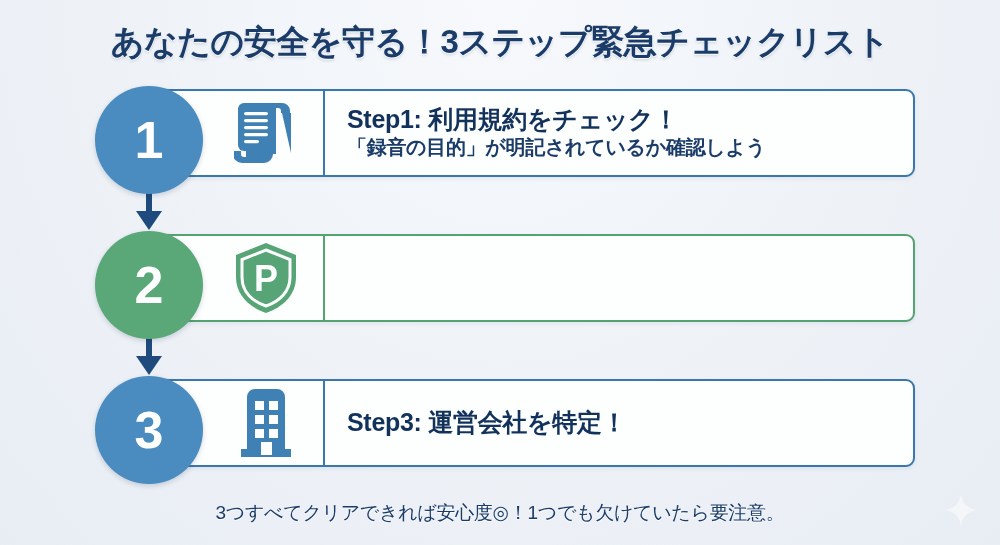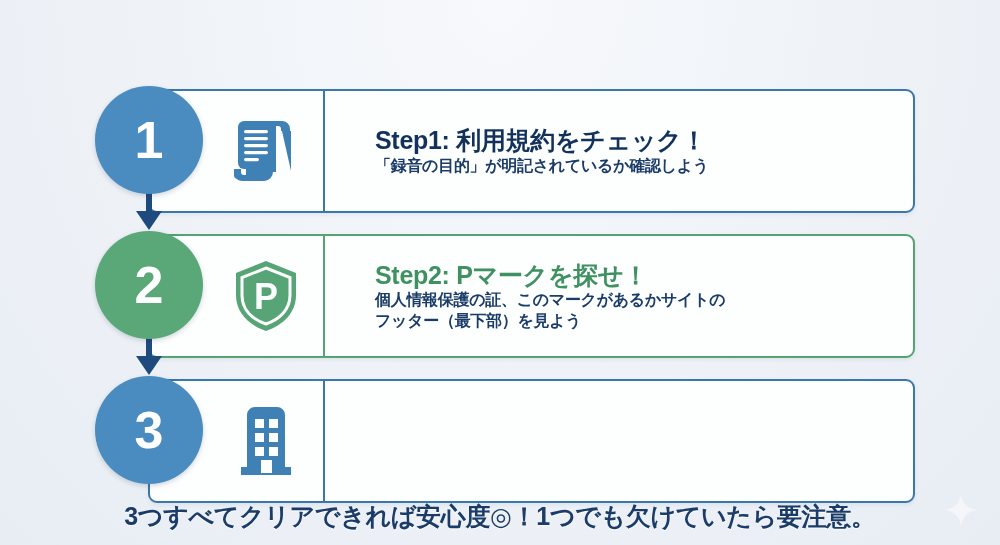--- a/index.html
+++ b/index.html
@@ -88,30 +88,29 @@
     z-index: 3;
     box-shadow: 0 2px 5px rgba(20,45,80,.18);
   }
 
   
   .card {
     position: absolute;
     left: 148px;
     top: 3px;
     width: 767px;
-    height: 124px;
+    height: 88px;
     box-sizing: border-box;
     background: #fdfefe;
     border: 2px solid #3a77ab;
     border-radius: 9px;
     box-shadow: 0 2px 4px rgba(30,60,100,.07);
     z-index: 1;
     display: flex;
     align-items: stretch;
-    gap: 28px;
   }
 
   .icon-cell {
     width: 175px;
     flex: 0 0 175px;
     display: flex;
     align-items: center;
     justify-content: center;
     border-right: 2px solid #3a77ab;
     padding-left: 58px;
@@ -130,21 +129,21 @@
 
   .step-heading {
     font-size: 25px;
     font-weight: 700;
     color: #12325c;
     line-height: 1.18;
     letter-spacing: -0.3px;
     white-space: nowrap;
   }
   .step-desc {
-    font-size: 16px;
+    font-size: 20px;
     font-weight: 700;
     color: #1b3c68;
     line-height: 1.28;
     margin-top: 0;
     letter-spacing: -0.3px;
   }
   .step-desc .line { display: block; white-space: nowrap; }
 
   
   .row-green .card { border-color: #55a273; }
@@ -161,34 +160,35 @@
     z-index: 2;
   }
 
   
   .footer {
     position: absolute;
     left: 0;
     top: 500px;
     width: 1000px;
     text-align: center;
-    font-size: 25px;
-    font-weight: 700;
+    font-size: 19px;
+    font-weight: 400;
     color: #1b3c68;
     letter-spacing: -0.3px;
     white-space: nowrap;
     text-shadow: 0 1px 0 rgba(255,255,255,.8);
   }
 </style>
 </head>
 <body>
 
 <div class="page">
   <div class="bg-wash"></div>
 
+  <div class="title">あなたの安全を守る！3ステップ緊急チェックリスト</div>
 
   <div class="steps">
 
     <div class="step-row row-blue">
       <div class="badge" style="background:#4a8cbf">
         <span>1</span>
       </div>
       <div class="card">
         <div class="icon-cell">
           <span>
@@ -226,27 +226,20 @@
       <div class="card">
         <div class="icon-cell">
           <span>
             <svg width="68" height="74" viewBox="0 0 68 74">
               <path d="M34 2 L64 14 v22 c0 18 -13 30 -30 36 C17 66 4 54 4 36 V14 Z" fill="#57a477"></path>
               <path d="M34 9 L58 18.6 v17.6 c0 14.4 -10.4 24 -24 28.8 C20 60.2 10 50.6 10 36.2 V18.6 Z" fill="none" stroke="#fdfefe" stroke-width="3"></path>
               <text x="34" y="50" text-anchor="middle" font-family="'Liberation Sans', sans-serif" font-size="36" font-weight="700" fill="#fdfefe">P</text>
             </svg>
           </span>
         </div>
-        <div class="text-cell">
-          <div class="step-heading">Step2: Pマークを探せ！</div>
-          <div class="step-desc">
-            <span class="line">個人情報保護の証、このマークがあるかサイトの</span>
-            <span class="line">フッター（最下部）を見よう</span>
-          </div>
-        </div>
       </div>
       <svg class="arrow" viewBox="0 0 32 42">
         <rect x="13" y="0" width="6" height="24" fill="#1e4a7d"></rect>
         <path d="M3 21 L16 40 L29 21 Z" fill="#1e4a7d"></path>
       </svg>
     </div>
 
     <div class="step-row row-blue">
       <div class="badge" style="background:#4a8cbf">
         <span>3</span>
@@ -260,20 +253,21 @@
               <rect x="36" y="14" width="9" height="9" fill="#fdfefe"></rect>
               <rect x="22" y="28" width="9" height="9" fill="#fdfefe"></rect>
               <rect x="36" y="28" width="9" height="9" fill="#fdfefe"></rect>
               <rect x="22" y="42" width="9" height="9" fill="#fdfefe"></rect>
               <rect x="36" y="42" width="9" height="9" fill="#fdfefe"></rect>
               <rect x="28" y="55" width="11" height="13" fill="#fdfefe"></rect>
             </svg>
           </span>
         </div>
         <div class="text-cell">
+          <div class="step-heading">Step3: 運営会社を特定！</div>
           <div class="step-desc">
           </div>
         </div>
       </div>
     </div>
 
   </div>
 
   <div class="footer">3つすべてクリアできれば安心度◎！1つでも欠けていたら要注意。</div>
 

